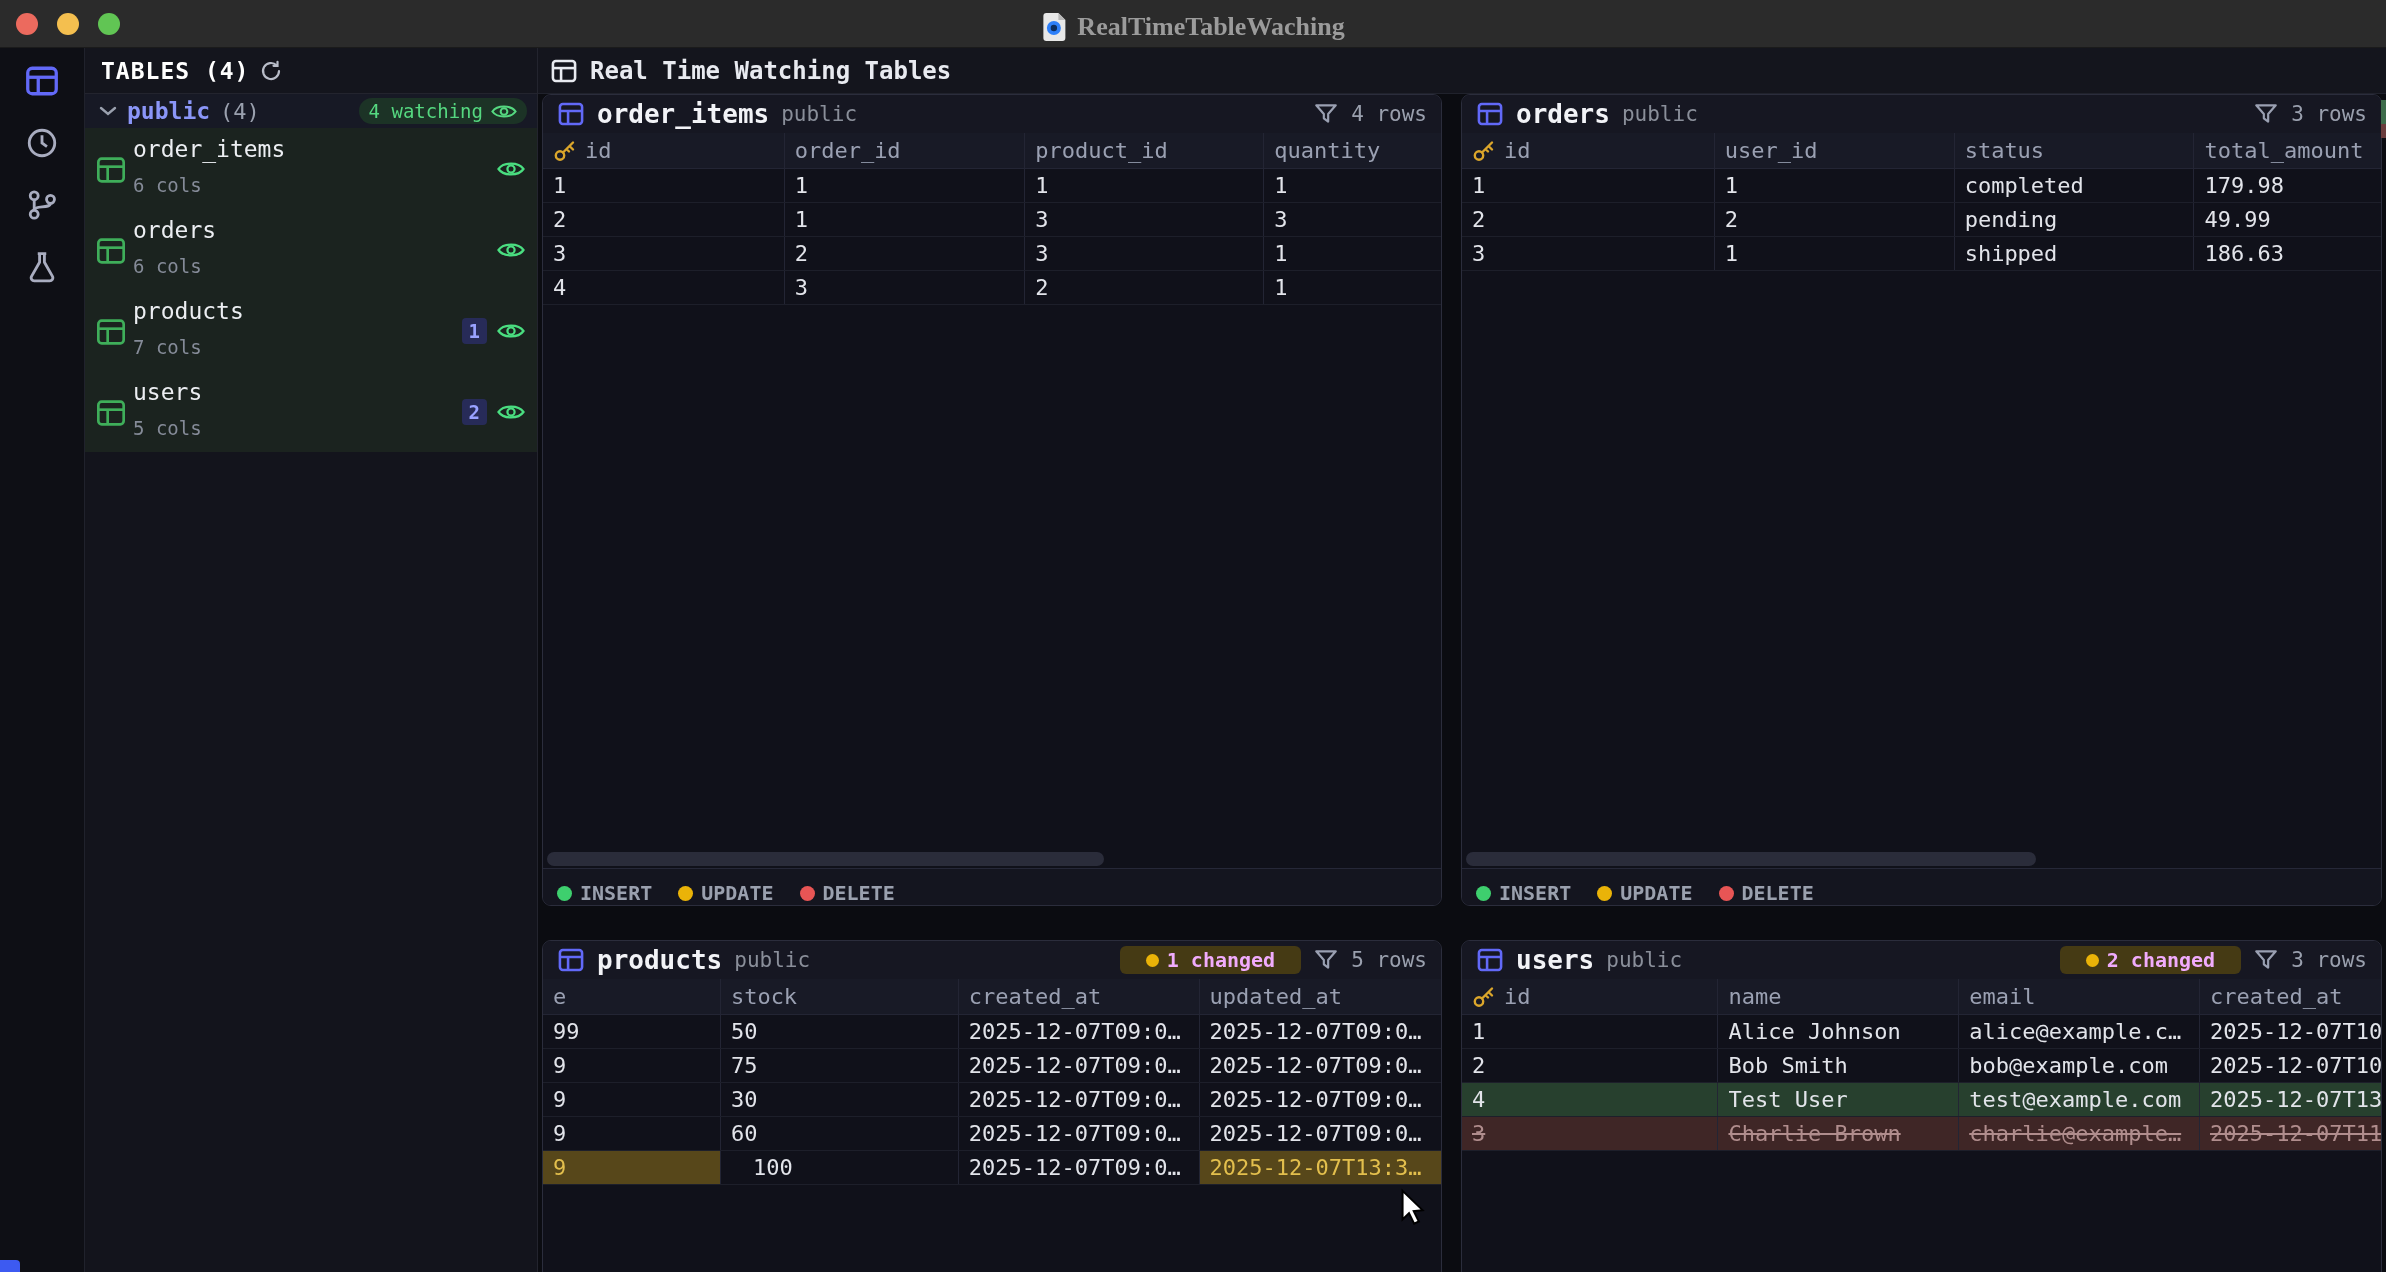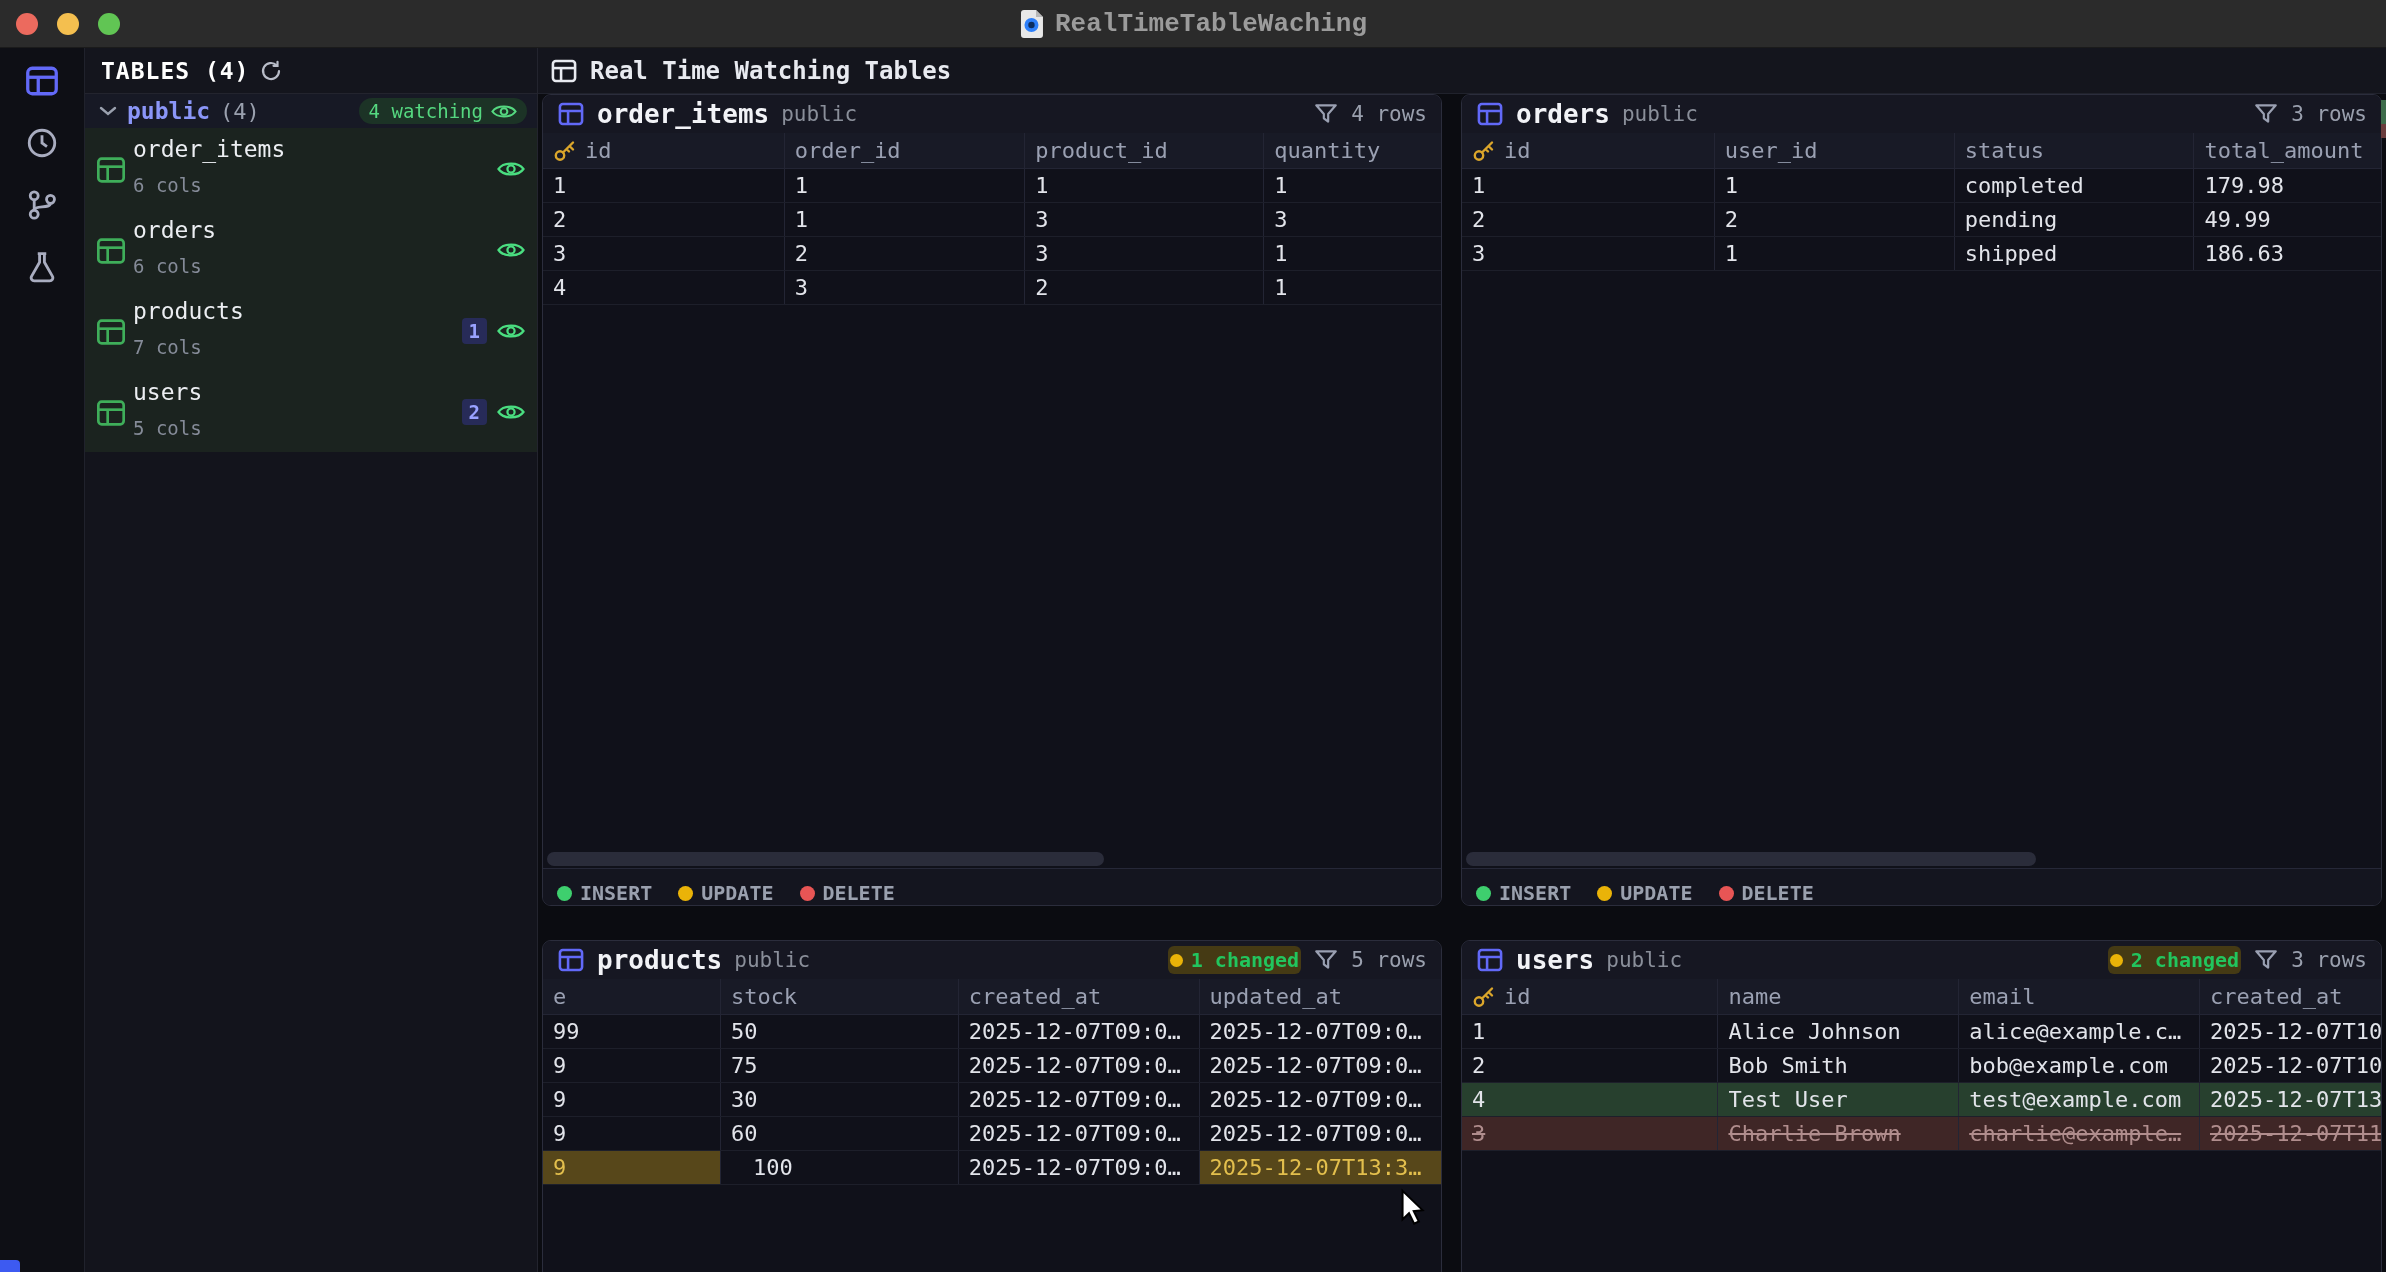--- a/index.html
+++ b/index.html
@@ -11,23 +11,23 @@
   
   .titlebar {
     position:absolute; left:0; top:0; width:2386px; height:48px;
     background:#2b2b2b; border-bottom:1px solid #1b1b1b;
     display:flex; align-items:center;
   }
   .lights { position:absolute; left:16px; top:13px; display:flex; gap:19px; }
   .light { width:22px; height:22px; border-radius:50%; }
   .light.red{ background:#ec6a5e; } .light.yellow{ background:#f4bf4f; } .light.green{ background:#61c554; }
   .tb-title {
-    position:absolute; left:50%; top:0; transform:translateX(-50%); height:48px;
-    display:flex; align-items:center; gap:10px;
-    font-family:Liberation Mono, monospace; font-weight:bold; font-size:26px; color:#9b9b9b;
+    position:absolute; left:50%; top:12px; transform:translateX(-50%); height:48px;
+    display:flex; align-items:flex-start; gap:10px;
+    font-family:Liberation Serif, serif; font-weight:bold; font-size:26px; color:#9b9b9b;
   }
   
   .rail {
     position:absolute; left:0; top:48px; width:85px; height:1224px;
     background:#0e0f15; border-right:1px solid #20222c;
     display:flex; flex-direction:column; align-items:center; padding-top:13px; gap:22px;
   }
   .rail-btn { width:40px; height:40px; display:flex; align-items:center; justify-content:center; color:#a9adc0; }
   .rail-btn.active { color:#6269f8; }
   
@@ -69,22 +69,22 @@
     display:flex; flex-direction:column; overflow:hidden;
   }
   .p-header {
     height:38px; flex:0 0 38px; background:#161722; display:flex; align-items:center; gap:12px; padding:0 14px;
   }
   .p-title { color:#f2f3f7; font-size:26px; font-weight:bold; }
   .p-schema { color:#8a8f9a; font-size:21px; }
   .p-spacer { flex:1; }
   .p-rows { color:#9aa0ae; font-size:21px; }
   .changed-badge {
-    background:#453a14; border-radius:6px; padding:2px 2px; display:flex; align-items:center; gap:8px;
-    color:#22c55e; font-size:20px; font-weight:bold;
+    background:#453a14; border-radius:6px; padding:2px 26px; display:flex; align-items:center; gap:8px;
+    color:#f0abfc; font-size:20px; font-weight:bold;
   }
   .changed-dot { width:13px; height:13px; border-radius:50%; background:#eab308; }
   .col-row { height:36px; flex:0 0 36px; background:#181a26; display:flex; border-bottom:1px solid #232534; }
   .col-cell {
     display:flex; align-items:center; gap:8px; padding-left:10px; overflow:hidden; white-space:nowrap;
     color:#9aa0b2; font-size:22px;
   }
   .col-cell + .col-cell, .d-cell + .d-cell { border-left:1px solid #232534; }
   .d-row { height:34px; flex:0 0 34px; display:flex; border-bottom:1px solid #1d1f2a; }
   .d-cell {

